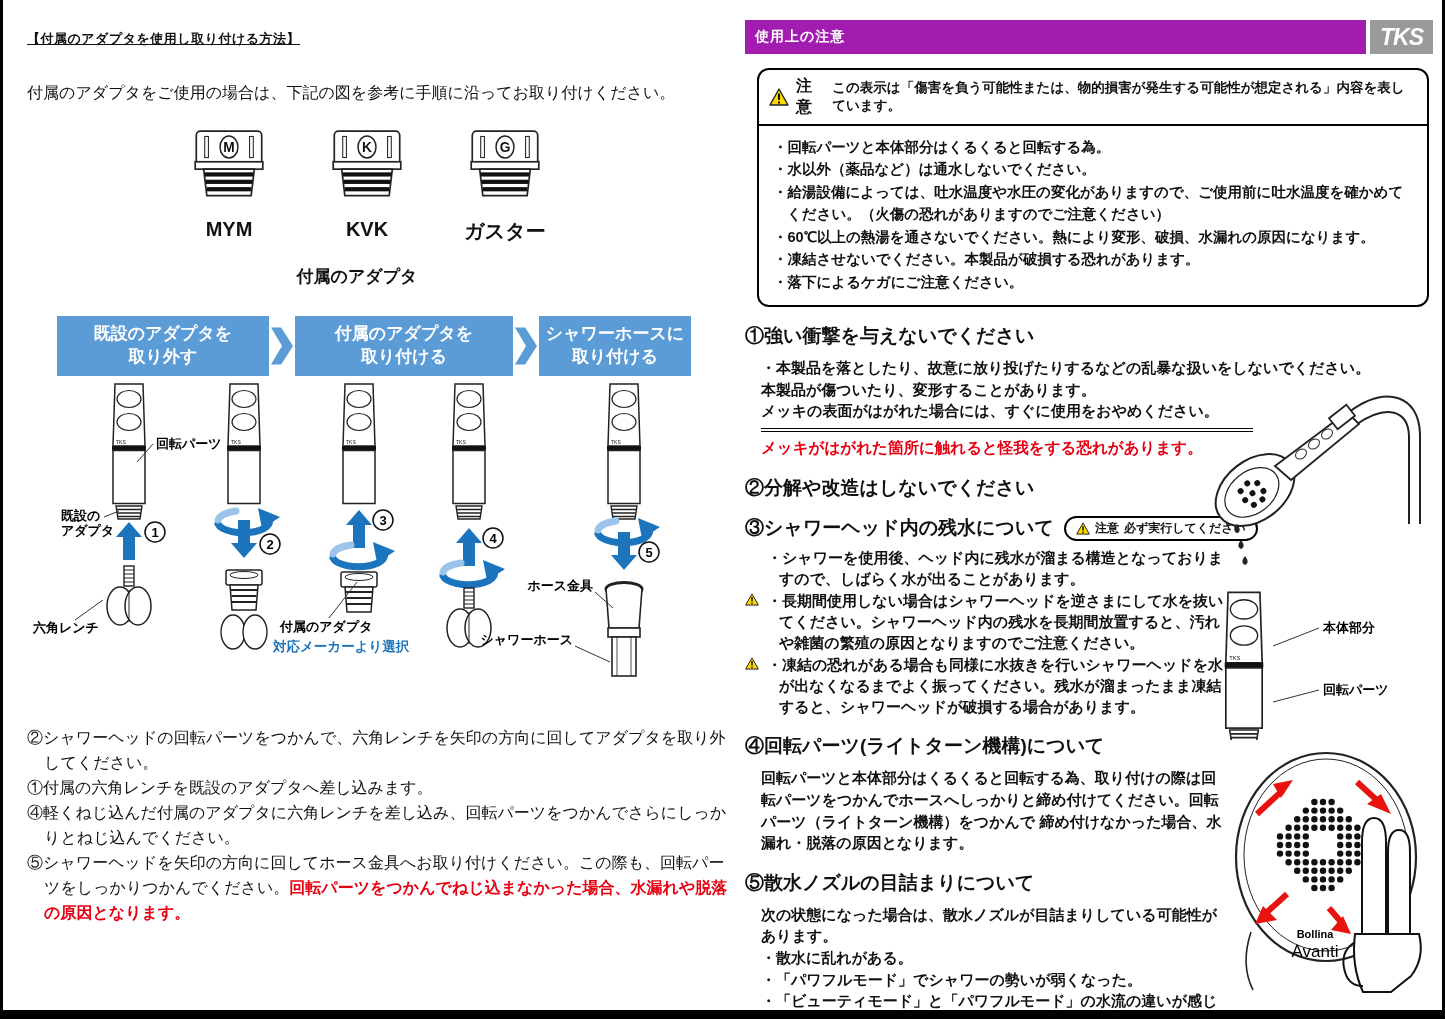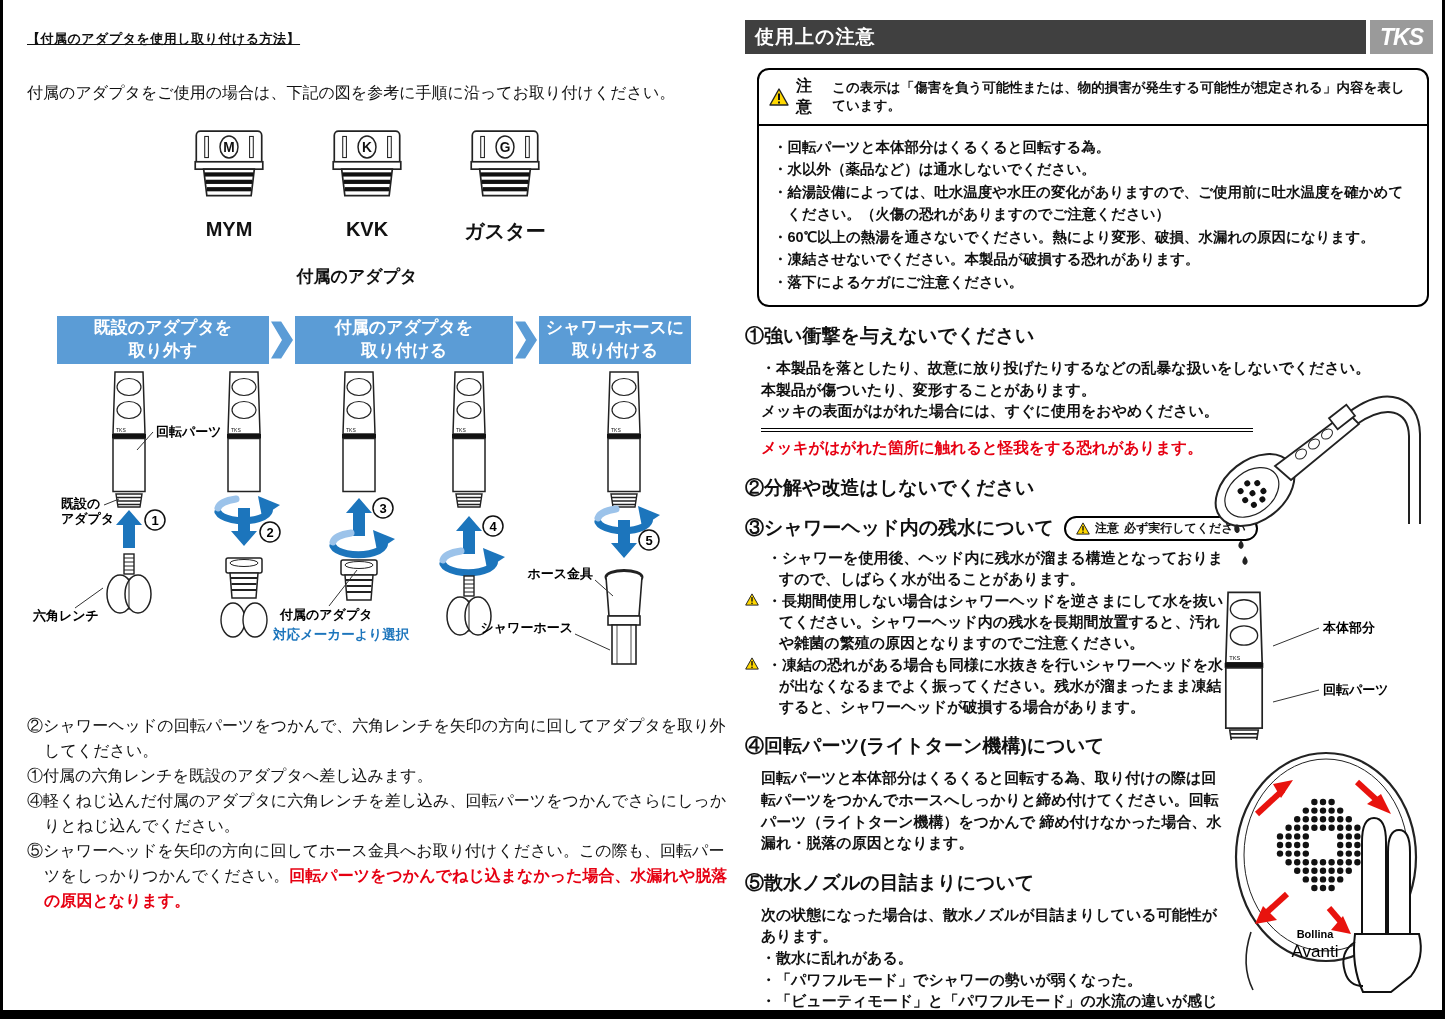--- a/index.html
+++ b/index.html
@@ -15,33 +15,33 @@
   .l-title { font-size:13px; font-weight:800; letter-spacing:.5px;text-decoration:underline; }
   .l-intro { font-size:16px; font-weight:500; margin-top:35px; }
   .adapter-row { display:flex; gap:54px; margin:24px 0 0 160px; }
   .adapter-fig { width:84px; text-align:center; }
   .adapter-fig svg { width:78px; height:76px; display:block; margin:0 auto; }
   .adapter-label { font-size:20px; font-weight:800; margin-top:14px; }
   .adapter-caption { width:360px; margin:20px 0 0 150px; text-align:center; font-size:17px; font-weight:600; }
   .steps-row { display:flex; align-items:center; margin:28px 0 0 30px; }
   .step-box {
     background:#5b9cd6; color:#fff; font-weight:800; font-size:17px; line-height:1.35;
-    display:flex; flex-direction:column; justify-content:center; text-align:center; height:48px;
+    display:flex; flex-direction:column; justify-content:center; text-align:center; height:60px;
   }
   .step-box.b1 { width:212px; } .step-box.b2 { width:218px; } .step-box.b3 { width:152px; }
   .chev { width:22px; height:40px; margin:0 2px; flex:none; }
   .diagram { display:block; margin-top:4px; }
   .instructions { margin-top:46px; font-size:16px; font-weight:500; line-height:1.56; }
   .ins-item { padding-left:17px; text-indent:-17px; }
   .red { color:#e60012; font-weight:700; }
   
   .col-right { position:absolute; left:742px; top:20px; width:688px; }
   .r-bar { display:flex; align-items:stretch; height:34px; }
   .r-bar-title {
-    flex:1; background:#404040; color:#fff; font-weight:800; font-size:19px;
+    flex:1; background:#a21caf; color:#fff; font-weight:800; font-size:14px;
     display:flex; align-items:center; padding-left:10px; letter-spacing:1px;
   }
   .r-logo {
     margin-left:4px; background:#9a9a9a; color:#fff; font-weight:900; font-style:italic;
     font-size:23px; display:flex; align-items:center; padding:0 10px; letter-spacing:-1px;
   }
   .caution-box { margin-top:14px; margin-left:12px; width:672px; border:2px solid #000; border-radius:12px; }
   .caution-head { display:flex; align-items:center; gap:7px; padding:6px 10px; border-bottom:2px solid #000; }
   .caution-head .c-label { font-weight:800; font-size:16px; }
   .caution-head .c-text { font-weight:700; font-size:13.5px; }

